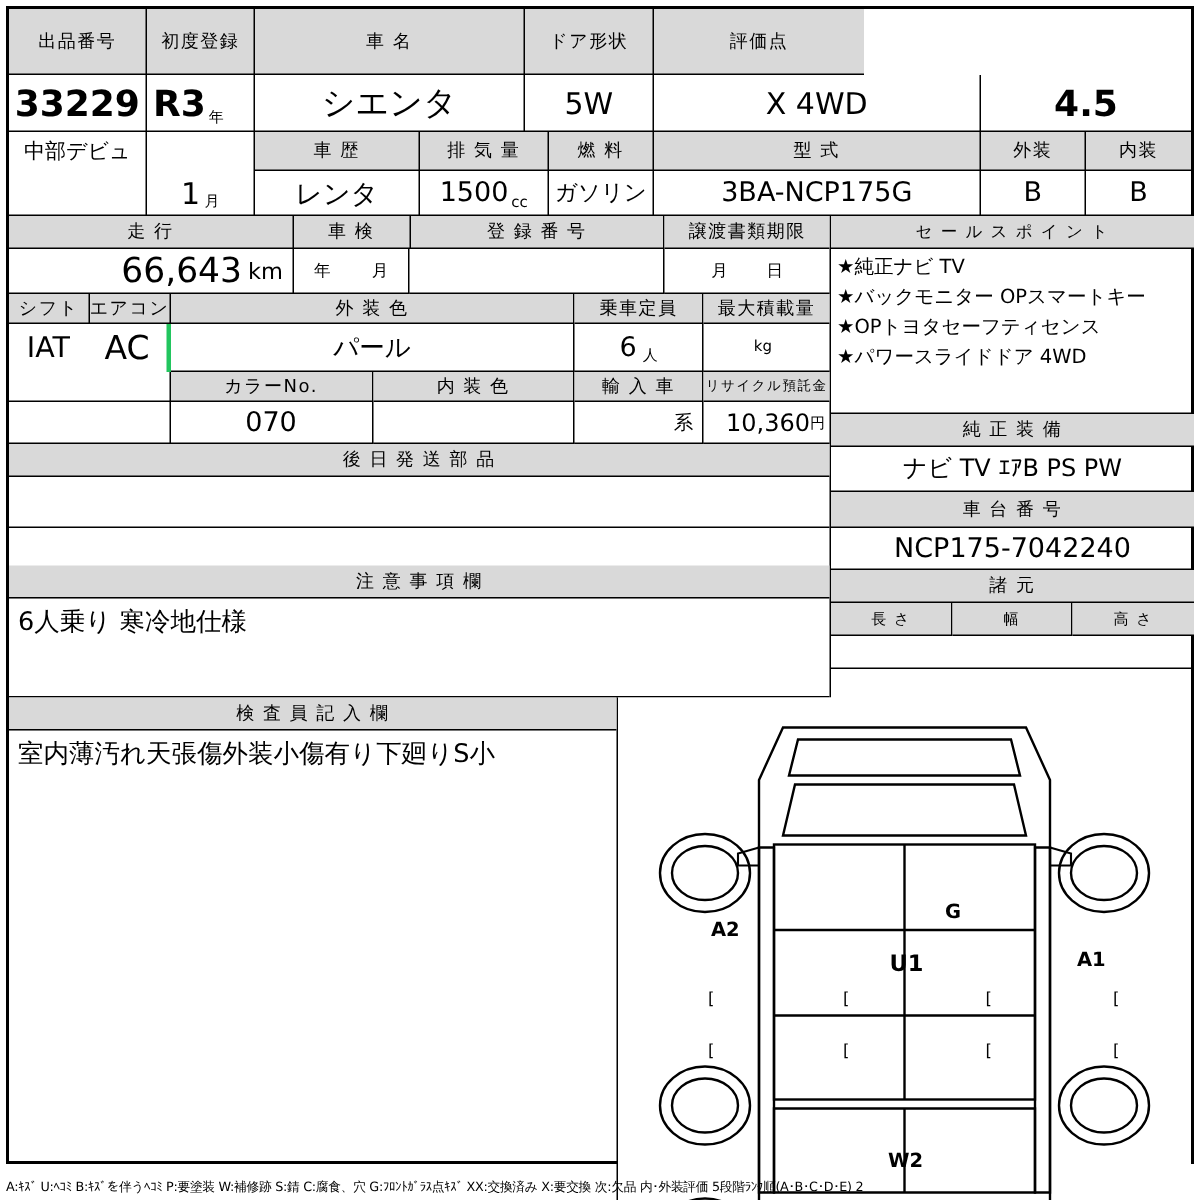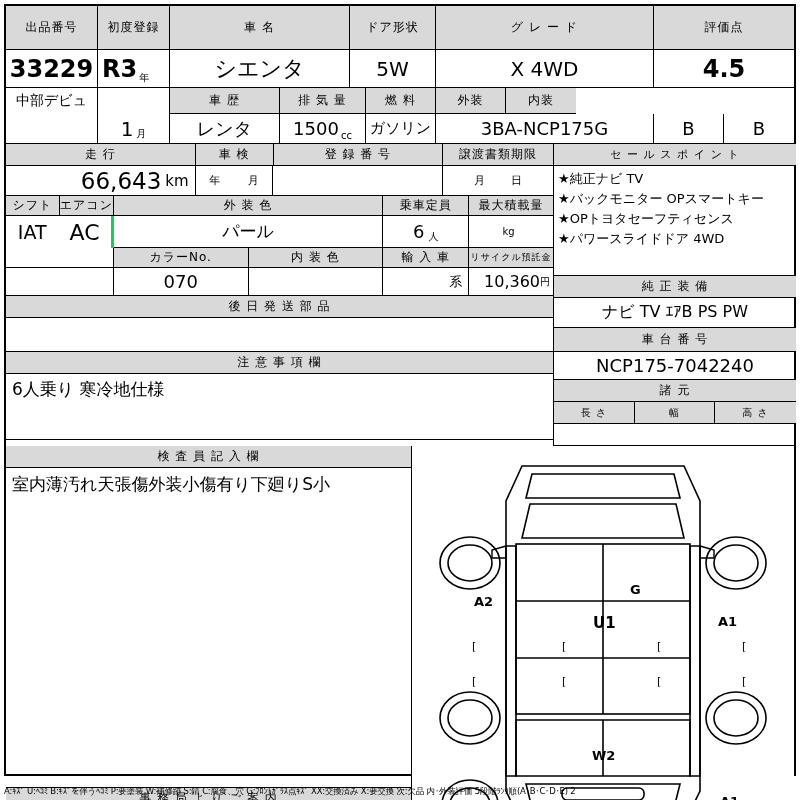--- a/index.html
+++ b/index.html
@@ -73,21 +73,20 @@
 <body>
 
 <div class="sheet">
   <div class="frame">
 
     <div class="row" style="height:44px;">
       <div class="cell hdr" style="width:92px;">出品番号</div>
       <div class="cell hdr" style="width:72px;">初度登録</div>
       <div class="cell hdr" style="width:180px;">車 名</div>
       <div class="cell hdr" style="width:86px;">ドア形状</div>
-      <div class="cell hdr" style="width:218px;">グ レ ー ド</div>
       <div class="cell hdr" style="width:140px; border-right:none;">評価点</div>
     </div>
 
     <div class="row" style="height:38px;">
       <div class="cell big" style="width:92px;">33229</div>
       <div class="cell" style="width:72px; justify-content:flex-start; padding-left:4px;">
         <span class="big">R3</span>
         <span class="sub" style="align-self:flex-end; padding-bottom:2px; padding-left:2px;">年</span>
       </div>
       <div class="cell" style="width:180px; font-size:22px;">シエンタ</div>
@@ -95,20 +94,21 @@
       <div class="cell" style="width:218px; font-size:20px;">X  4WD</div>
       <div class="cell big" style="width:140px; border-right:none;">4.5</div>
     </div>
 
     <div class="row" style="height:26px;">
       <div class="cell" style="width:92px; font-size:14px; border-bottom:none;">中部デビュ</div>
       <div class="cell" style="width:72px; border-bottom:none;"></div>
       <div class="cell hdr" style="width:110px;">車 歴</div>
       <div class="cell hdr" style="width:86px;">排 気 量</div>
       <div class="cell hdr" style="width:70px;">燃 料</div>
+      <div class="cell hdr" style="width:218px;">型 式</div>
       <div class="cell hdr" style="width:70px;">外装</div>
       <div class="cell hdr" style="width:70px; border-right:none;">内装</div>
     </div>
 
     <div class="row" style="height:30px;">
       <div class="cell" style="width:92px;"></div>
       <div class="cell" style="width:72px; justify-content:center;">
         <span style="font-size:20px;">1</span>
         <span class="sub" style="align-self:flex-end; padding-bottom:2px; padding-left:3px;">月</span>
       </div>
@@ -194,21 +194,21 @@
           </div>
         </div>
 
         <div class="row" style="height:22px;">
           <div class="cell hdr" style="width:548px; border-right:none;">後 日 発 送 部 品</div>
         </div>
         <div class="row" style="height:34px;">
           <div class="cell" style="width:548px; border-right:none;"></div>
         </div>
 
-        <div class="row" style="height:22px;">
+        <div class="row" style="height:22px;margin-top:25px;">
           <div class="cell hdr" style="width:548px; border-right:none;">注 意 事 項 欄</div>
         </div>
         <div class="row" style="height:66px;">
           <div class="cell" style="width:548px; border-right:none; align-items:flex-start; justify-content:flex-start; padding:4px 6px; font-size:17px;">
             <span>6人乗り  寒冷地仕様</span>
           </div>
         </div>
       </div>
 
       <div style="width:242px;">

